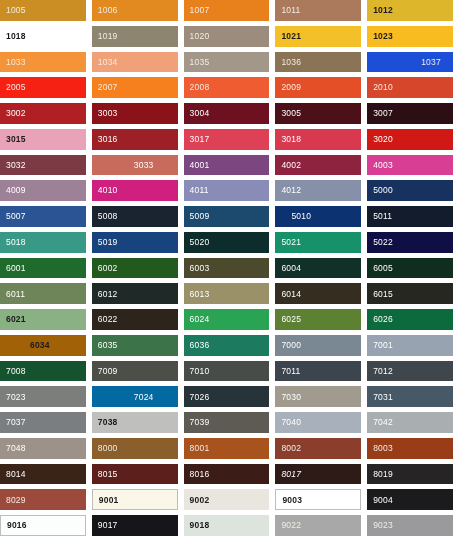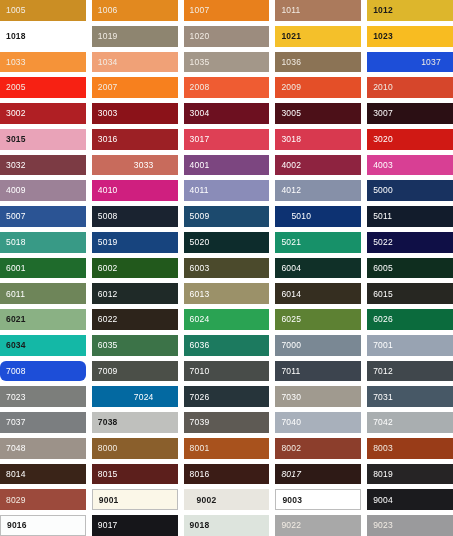--- a/index.html
+++ b/index.html
@@ -248,36 +248,36 @@
     </div>
     <div class="swatch light-text" style="background-color: rgb(42, 163, 83);">
       <span class="swatch-label">6024</span>
     </div>
     <div class="swatch light-text" style="background-color: rgb(93, 129, 51);">
       <span class="swatch-label">6025</span>
     </div>
     <div class="swatch light-text" style="background-color: rgb(11, 107, 61);">
       <span class="swatch-label">6026</span>
     </div>
-    <div class="swatch dark-text" style="background-color: #14b8a6;">
+    <div class="swatch dark-text" style="background-color: #a16207; padding-left: 24px;">
       <span class="swatch-label">6034</span>
     </div>
     <div class="swatch light-text" style="background-color: rgb(60, 115, 72);">
       <span class="swatch-label">6035</span>
     </div>
     <div class="swatch light-text" style="background-color: rgb(28, 122, 95);">
       <span class="swatch-label">6036</span>
     </div>
     <div class="swatch light-text" style="background-color: rgb(122, 136, 148);">
       <span class="swatch-label">7000</span>
     </div>
     <div class="swatch light-text" style="background-color: rgb(152, 163, 178);">
       <span class="swatch-label">7001</span>
     </div>
-    <div class="swatch light-text" style="background-color: #1d4ed8; border-radius: 6px;">
+    <div class="swatch light-text" style="background-color: #14532d;">
       <span class="swatch-label">7008</span>
     </div>
     <div class="swatch light-text" style="background-color: rgb(75, 79, 72);">
       <span class="swatch-label">7009</span>
     </div>
     <div class="swatch light-text" style="background-color: rgb(72, 76, 73);">
       <span class="swatch-label">7010</span>
     </div>
     <div class="swatch light-text" style="background-color: rgb(60, 68, 78);">
       <span class="swatch-label">7011</span>
@@ -344,21 +344,21 @@
     </div>
     <div class="swatch light-text" style="background-color: rgb(38, 36, 37);">
       <span class="swatch-label">8019</span>
     </div>
     <div class="swatch dim-text" style="background-color: rgb(156, 74, 60);">
       <span class="swatch-label">8029</span>
     </div>
     <div class="swatch dark-text outlined" style="background-color: rgb(251, 247, 232);">
       <span class="swatch-label">9001</span>
     </div>
-    <div class="swatch dark-text" style="background-color: rgb(232, 230, 223); padding-left: 7px;">
+    <div class="swatch dark-text" style="background-color: rgb(232, 230, 223);">
       <span class="swatch-label">9002</span>
     </div>
     <div class="swatch dark-text outlined" style="background-color: rgb(255, 255, 255);">
       <span class="swatch-label">9003</span>
     </div>
     <div class="swatch light-text" style="background-color: rgb(27, 27, 30);">
       <span class="swatch-label">9004</span>
     </div>
     <div class="swatch dark-text outlined" style="background-color: rgb(252, 253, 253);">
       <span class="swatch-label">9016</span>

